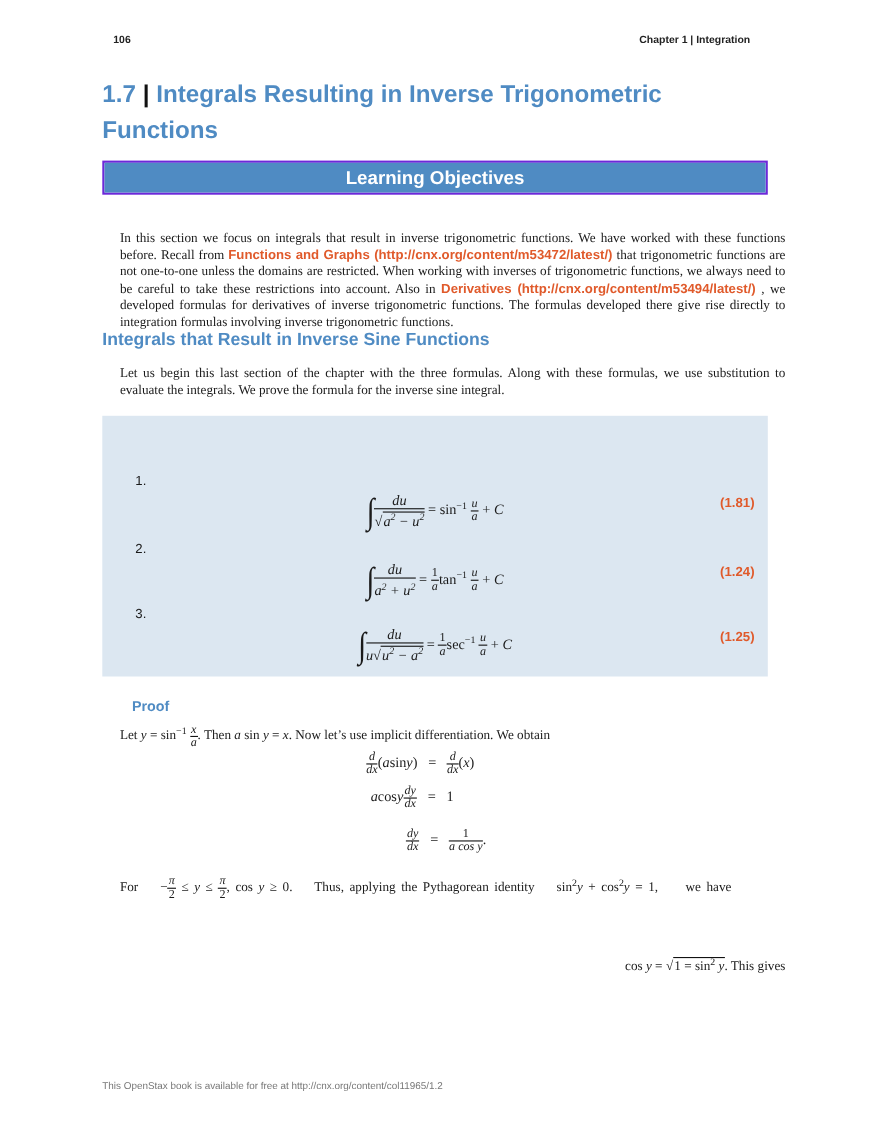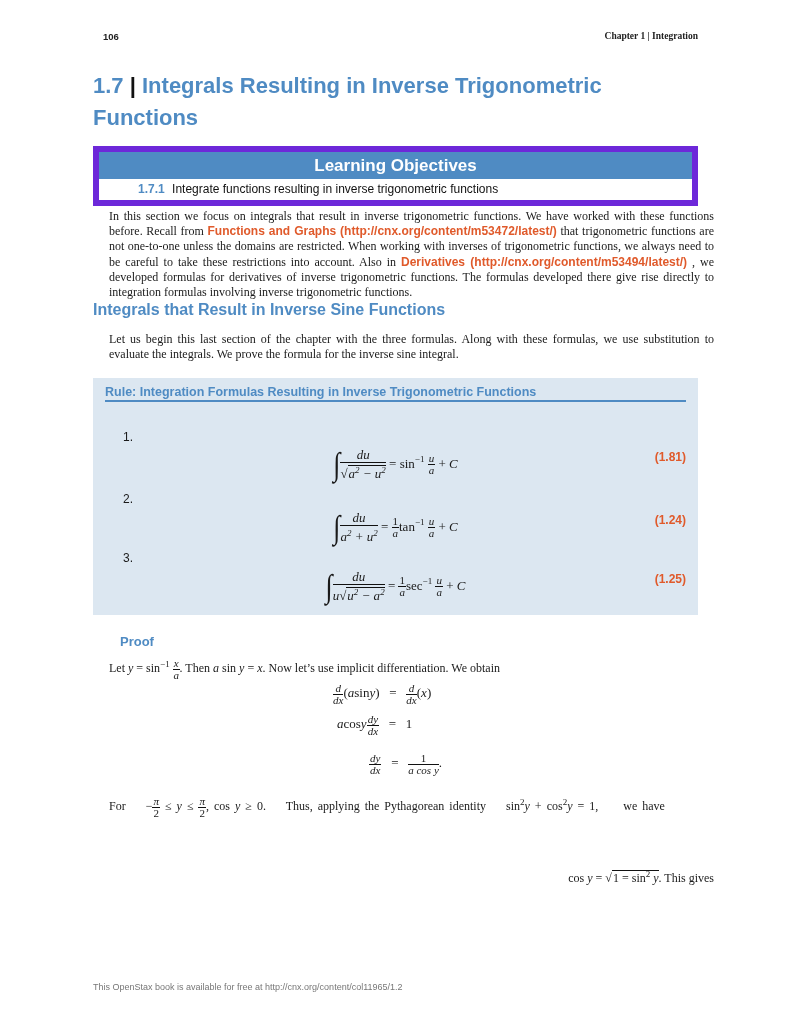--- a/index.html
+++ b/index.html
@@ -1,23 +1,23 @@
 <!DOCTYPE html>
 <html><head>
 <meta charset="utf-8">
 <style>
   * { box-sizing: border-box; margin: 0; padding: 0; }
   body { width: 791px; height: 1024px; background: #ffffff; position: relative; overflow: hidden; font-family: "Liberation Serif", serif; color: #1a1a1a; }
   .page { position: absolute; left: 93px; top: 0; width: 605px; }
   .running-head { position: absolute; top: 31px; left: 0; width: 605px; font-family: "Liberation Sans", sans-serif; font-size: 9.5px; font-weight: bold; color: #222; }
   .running-head .pnum { position: absolute; left: 10px; }
-  .running-head .chap { position: absolute; right: 0; font-family: Liberation Serif, serif; }
+  .running-head .chap { position: absolute; right: 16px; }
   .title { position: absolute; top: 70px; left: 0; width: 605px; font-family: "Liberation Sans", sans-serif; font-weight: bold; font-size: 22px; line-height: 32px; color: #4f8bc3; }
   .title .bar { color: #111; }
-  .lo { position: absolute; top: 146px; left: 0; width: 605px; border: 6px solid #6d28d9; }
+  .lo { position: absolute; top: 146px; left: 0; width: 605px; border: 2px solid #6d28d9; }
   .lo-head { background: #4f8bc3; color: #fff; font-family: "Liberation Sans", sans-serif; font-weight: bold; font-size: 17px; text-align: center; height: 27px; line-height: 27px; }
   .lo-item { height: 21px; line-height: 20px; font-family: "Liberation Sans", sans-serif; font-size: 12px; padding-left: 39px; color: #111; }
   .lo-item .num { color: #4f8bc3; font-weight: bold; margin-right: 4px; }
   .para { position: absolute; left: 16px; width: 605px; font-size: 12px; line-height: 15.2px; text-align: justify; }
   .link { color: #e05a2b; font-family: "Liberation Sans", sans-serif; font-weight: bold; font-size: 12px; }
   .h2 { position: absolute; left: 0; top: 301px; font-family: Liberation Sans, sans-serif; font-weight: bold; font-size: 16px; color: #4f8bc3; }
   .rule { position: absolute; left: 0; top: 378px; width: 605px; height: 237px; background: #dce7f1; }
   .rule-title { position: absolute; left: 12px; top: 7px; width: 581px; font-family: "Liberation Sans", sans-serif; font-weight: bold; font-size: 12.5px; color: #4f8bc3; border-bottom: 2px solid #4f8bc3; padding-bottom: 1px; }
   .rule-intro { position: absolute; left: 12px; top: 31px; font-size: 12px; }
   .li-num { position: absolute; left: 30px; font-family: "Liberation Sans", sans-serif; font-size: 12px; }
@@ -50,36 +50,31 @@
   </div>
 
   <h1 class="title">
     <span>1.7</span>
     <span class="bar">|</span>
     <span>Integrals Resulting in Inverse Trigonometric Functions</span>
   </h1>
 
   <div class="lo">
     <div class="lo-head">Learning Objectives</div>
-    <div class="lo-item">
-      <span class="num">1.7.1</span>
-      <span>Integrate functions resulting in inverse trigonometric functions</span>
-    </div>
   </div>
 
   <p class="para" style="top:209px;">
     <span>In this section we focus on integrals that result in inverse trigonometric functions. We have worked with these functions before. Recall from </span><a class="link">Functions and Graphs (http://cnx.org/content/m53472/latest/)</a><span> that trigonometric functions are not one-to-one unless the domains are restricted. When working with inverses of trigonometric functions, we always need to be careful to take these restrictions into account. Also in </span><a class="link">Derivatives (http://cnx.org/content/m53494/latest/)</a><span> , we developed formulas for derivatives of inverse trigonometric functions. The formulas developed there give rise directly to integration formulas involving inverse trigonometric functions.</span>
   </p>
 
   <h2 class="h2">Integrals that Result in Inverse Sine Functions</h2>
 
   <p class="para" style="top:332px;">Let us begin this last section of the chapter with the three formulas. Along with these formulas, we use substitution to evaluate the integrals. We prove the formula for the inverse sine integral.</p>
 
   <div class="rule">
-    <div class="rule-title">Rule: Integration Formulas Resulting in Inverse Trigonometric Functions</div>
 
     <div class="li-num" style="top:52px;">1.</div>
     <div class="eq" style="top:70px;">
       <span class="int">∫</span><span class="frac"><span class="n">du</span><span class="d"><span class="sqrt-sign">√</span><span class="sqrt">a<sup>2</sup> − u<sup>2</sup></span></span></span> = sin<sup>−1</sup> <span class="frac sm"><span class="n">u</span><span class="d">a</span></span> + <i>C</i>
     </div>
     <div class="eqnum" style="top:72px;">(1.81)</div>
 
     <div class="li-num" style="top:114px;">2.</div>
     <div class="eq" style="top:133px;">
       <span class="int">∫</span><span class="frac"><span class="n">du</span><span class="d">a<sup>2</sup> + u<sup>2</sup></span></span> = <span class="frac sm"><span class="n" style="font-style:normal">1</span><span class="d">a</span></span>tan<sup>−1</sup> <span class="frac sm"><span class="n">u</span><span class="d">a</span></span> + <i>C</i>

